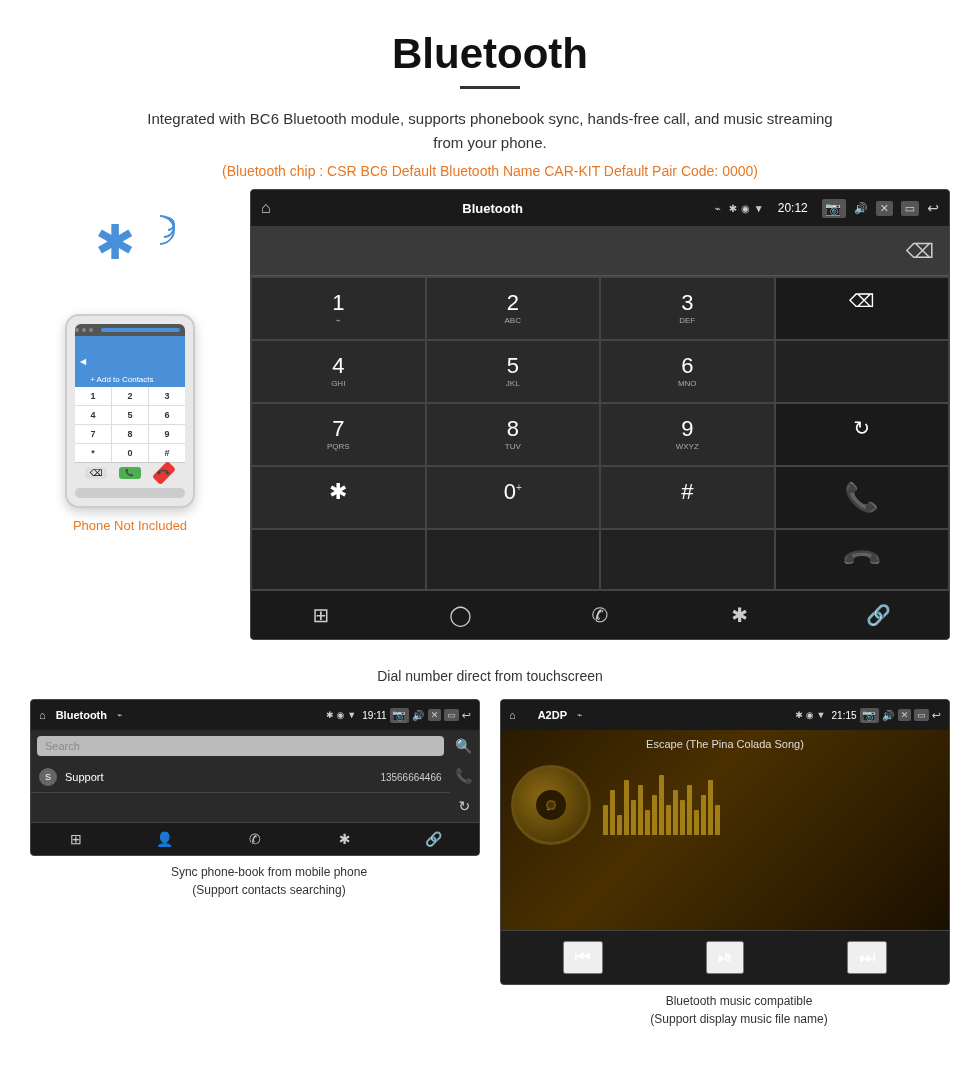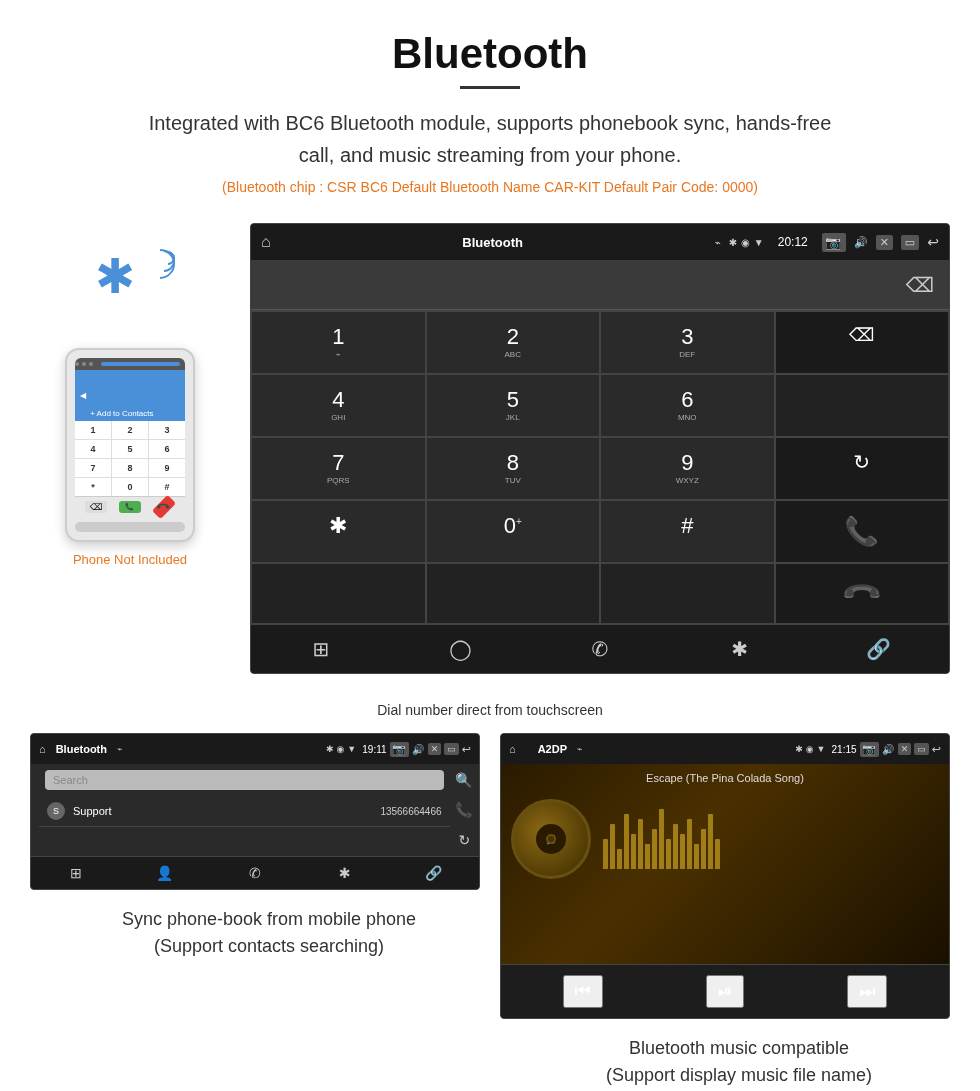--- a/index.html
+++ b/index.html
@@ -22,31 +22,30 @@
       color: #111;
       display: block;
     }
     .title-underline {
       width: 60px;
       height: 3px;
       background: #333;
       margin: 8px auto 18px;
     }
     .page-description {
-      font-size: 20px;
+      font-size: 15px;
       color: #333;
       line-height: 1.6;
       max-width: 700px;
       margin: 0 auto 8px;
     }
     .bluetooth-specs {
       font-size: 14px;
       color: #e87722;
       text-align: center;
-      margin-bottom: 18px;
     }
 
     
     .main-content {
       display: flex;
       align-items: flex-start;
       padding: 0 30px;
       gap: 20px;
       margin-bottom: 20px;
     }
@@ -302,40 +301,40 @@
       flex-direction: column;
       align-items: center;
       padding: 8px 6px;
       gap: 14px;
     }
     .pb-icon { color: #ccc; font-size: 14px; cursor: pointer; }
 
     .phonebook-area {
       display: flex;
     }
-    .phonebook-list { flex: 1; padding-left: 8px; }
+    .phonebook-list { flex: 1; }
 
     .mini-bottom-nav {
       display: flex;
       background: #1a1a1a;
       border-top: 1px solid #444;
     }
     .mini-nav-btn {
       flex: 1;
       padding: 8px 3px;
       text-align: center;
       color: #ccc;
       font-size: 14px;
     }
 
     .screen-caption {
       text-align: center;
-      font-size: 18px;
+      font-size: 12px;
       color: #333;
-      padding: 16px 5px 5px;
+      padding: 7px 5px 5px;
       line-height: 1.5;
       margin-left: 28px;
     }
 
     
     .music-screen {
       background: linear-gradient(135deg, #2a1a00 0%, #4a3000 40%, #1a1000 100%);
       min-height: 200px;
     }
     .music-track-title {

